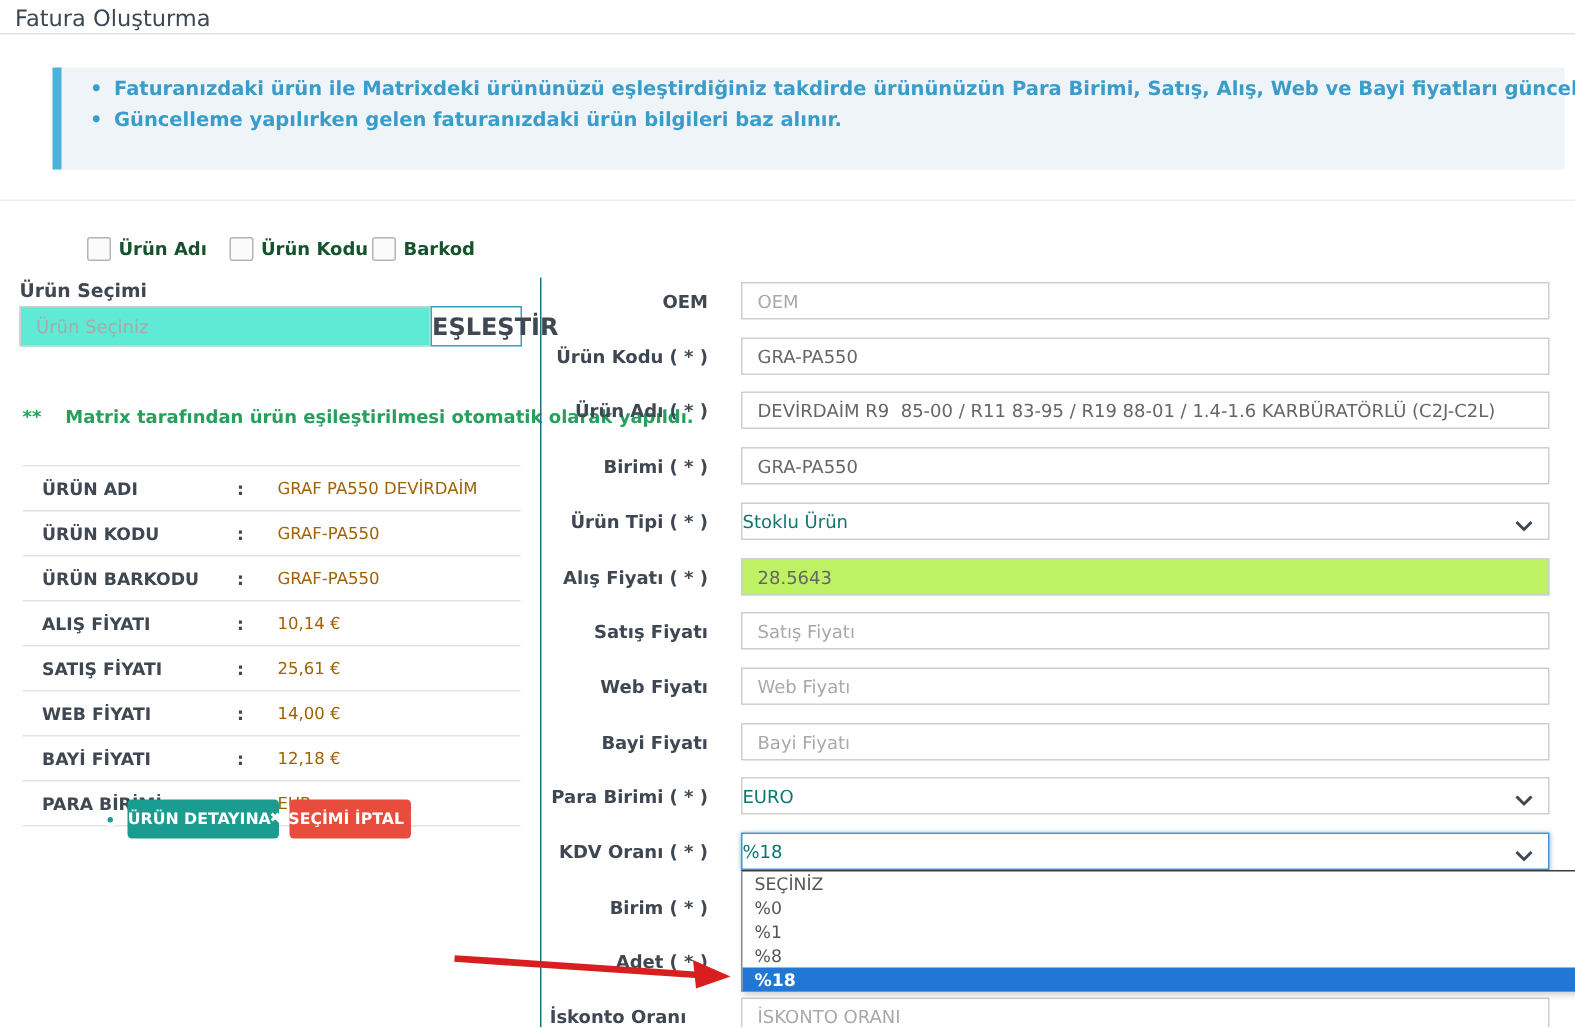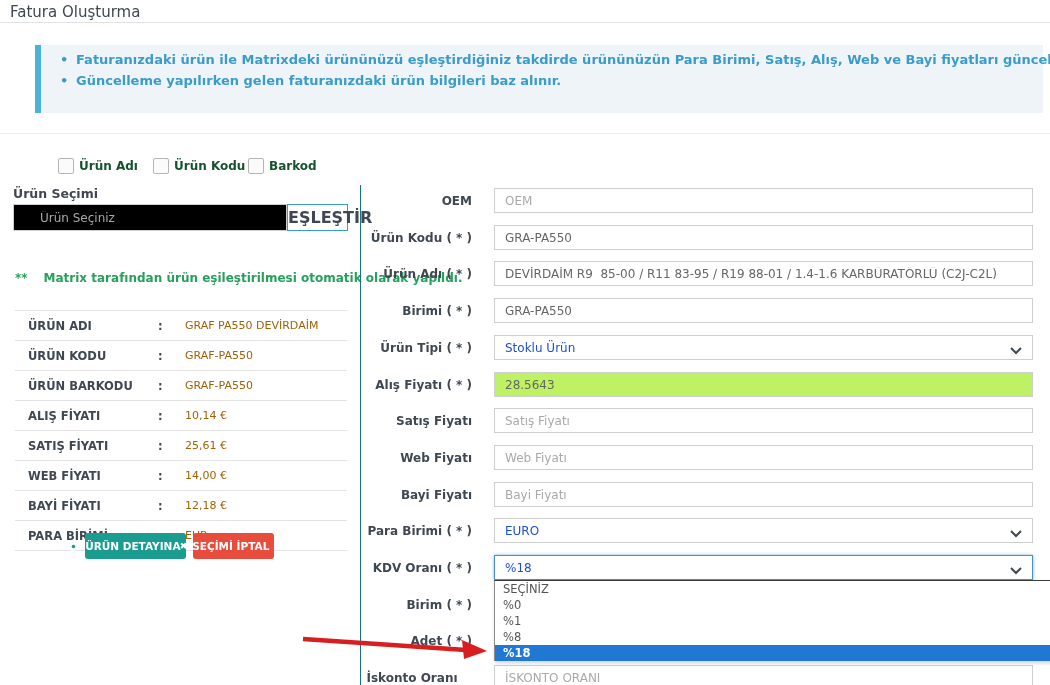--- a/index.html
+++ b/index.html
@@ -15,22 +15,22 @@
   
   .notice{left:35px;top:45px;width:1008px;height:68px;background:#eff4f8;}
   .notice-bar{left:35px;top:45px;width:6px;height:68px;background:#4cb2da;}
   .bullet-row{position:absolute;left:24px;font-size:13px;font-weight:bold;color:#3a9cc9;white-space:nowrap;}
   .bullet-dot{display:inline-block;width:16px;font-size:13px;}
 
   
   .chk{width:14px;height:14px;border:1px solid #b5b5b5;border-radius:2px;background:#fbfbfb;}
   .chk-label{font-size:12px;font-weight:bold;color:#14532d;}
   .fld-label{font-size:12.5px;font-weight:bold;color:#3f4752;}
-  .txt-input{box-sizing:border-box;border:1px solid #cfcfcf;background:#000000;font-size:12px;color:#666;
-             padding:0 26px;font-family:"DejaVu Sans","Liberation Sans",sans-serif;outline:none;}
+  .txt-input{box-sizing:border-box;border:1px solid #cfcfcf;background:#5eead4;font-size:12px;color:#666;
+             padding:0 10px;font-family:"DejaVu Sans","Liberation Sans",sans-serif;outline:none;}
   .txt-input::placeholder{color:#a9a9a9;}
   .match-btn{box-sizing:border-box;border:1px solid #3a9cc9;background:#fff;color:#3f4752;
              font-size:16px;font-weight:bold;text-align:center;line-height:25px;cursor:pointer;}
   .auto-note{font-size:12px;font-weight:bold;color:#27a05d;white-space:nowrap;}
   .note-stars{margin-right:16px;}
 
   .detail-table{left:15px;top:310px;width:332px;}
   .detail-row{position:relative;height:29px;border-top:1px solid #e3e3e3;}
   .detail-row:last-child{border-bottom:1px solid #e3e3e3;}
   .detail-label{position:absolute;left:13px;top:8px;font-size:11.5px;font-weight:bold;color:#3f4752;}
@@ -48,21 +48,21 @@
   
   .frm-label{position:absolute;left:352px;width:120px;text-align:right;font-size:12px;
              font-weight:bold;color:#3f4752;white-space:nowrap;}
   .frm-input{position:absolute;left:494px;width:539px;height:25px;box-sizing:border-box;
              border:1px solid #cfcfcf;background:#fff;font-size:12px;color:#666;padding:0 10px;
              font-family:"DejaVu Sans","Liberation Sans",sans-serif;outline:none;}
   .frm-input::placeholder{color:#a9a9a9;}
   .frm-input:disabled,.frm-input.disabled{background:#bef264;color:#666;}
   .frm-select{position:absolute;left:494px;width:539px;height:25px;box-sizing:border-box;
               border:1px solid #cfcfcf;background:#fff;display:flex;align-items:center;
-              padding:0 10px;font-size:12px;color:#1d4ed8;cursor:pointer;}
+              padding:0 0;font-size:12px;color:#0f766e;cursor:pointer;}
   .frm-select .chev{position:absolute;right:10px;top:8px;}
   .frm-select.focused{border-color:#4a90d0;box-shadow:0 0 3px rgba(74,144,208,.7);}
 
   
   .dropdown{position:absolute;left:494px;top:580px;width:567px;height:81px;box-sizing:border-box;
             background:#fff;border:1px solid #8a8a8a;border-top-color:#3c3c3c;
             box-shadow:1px 2px 4px rgba(0,0,0,.18);z-index:5;}
   .dd-item{height:16px;line-height:16px;padding-left:8px;font-size:11.5px;color:#555;cursor:pointer;}
   .dd-item.selected{color:#fff;font-weight:bold;}
 

